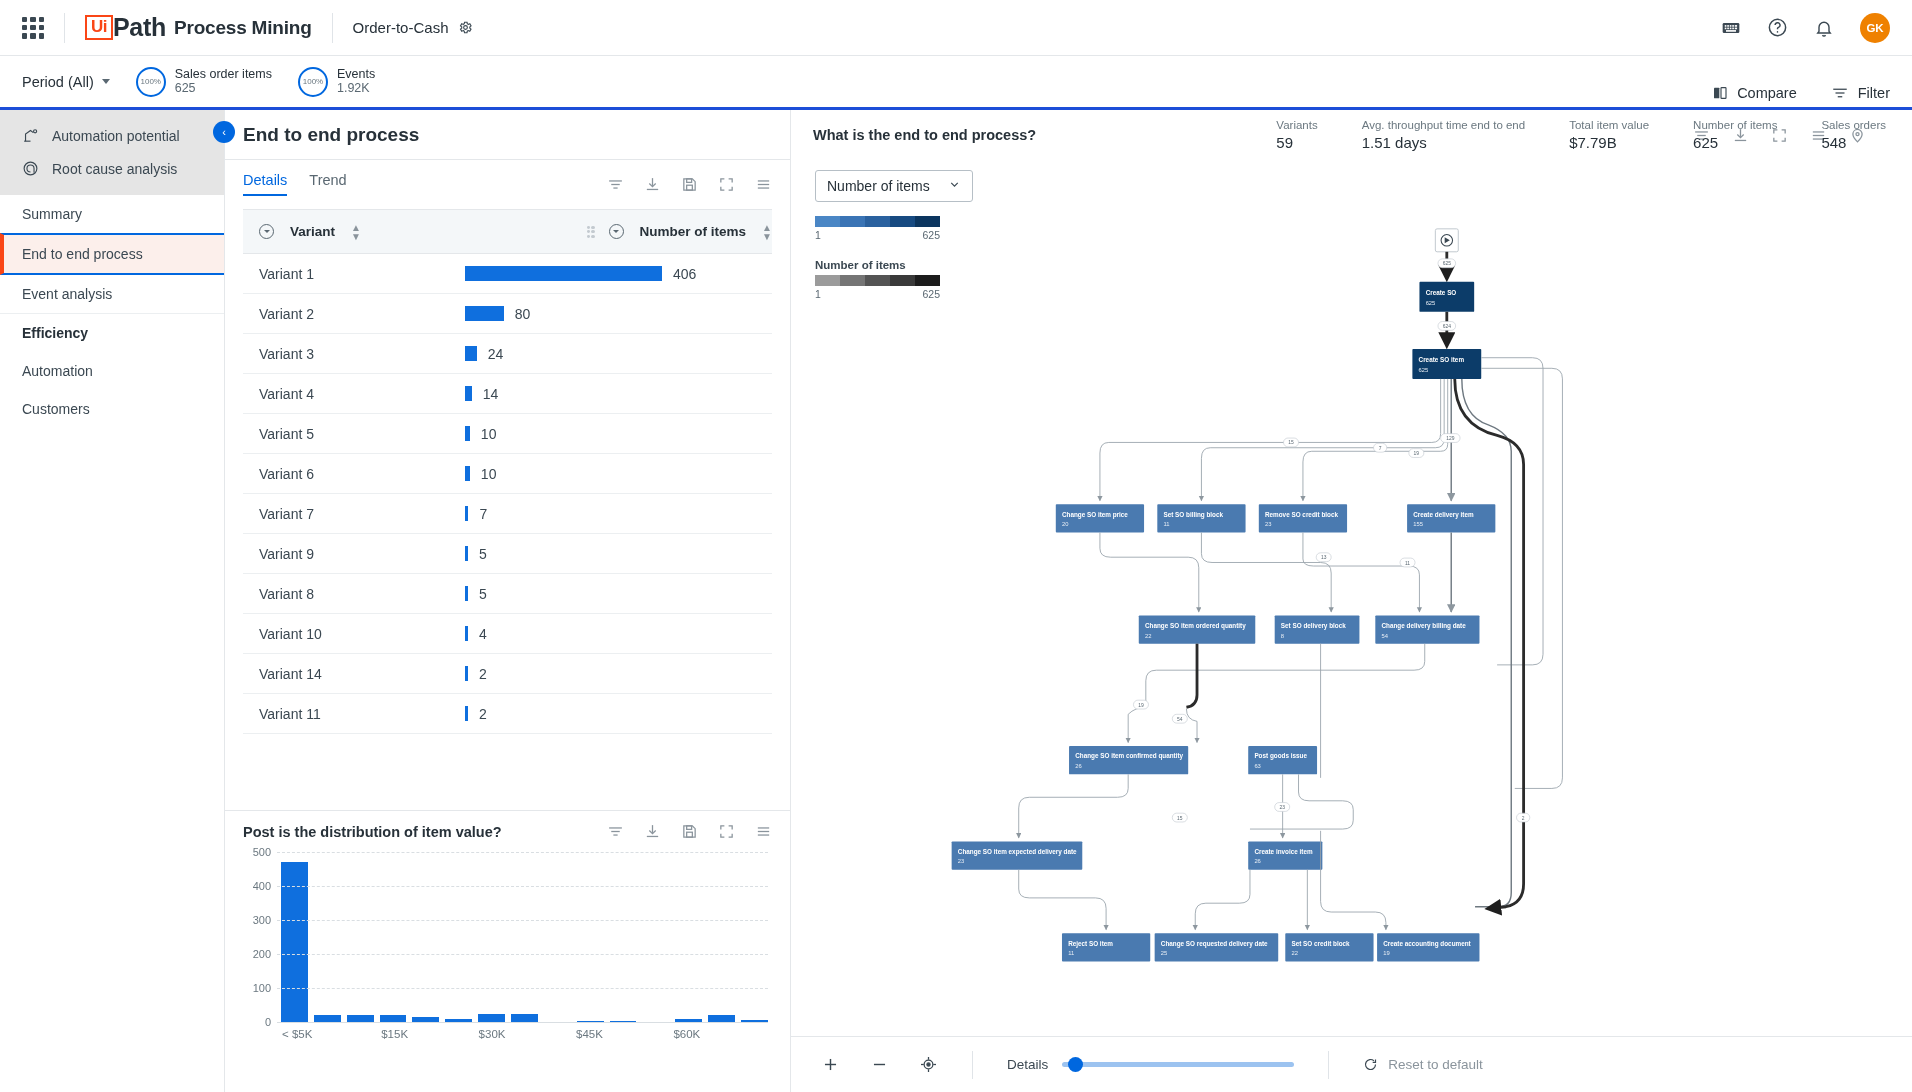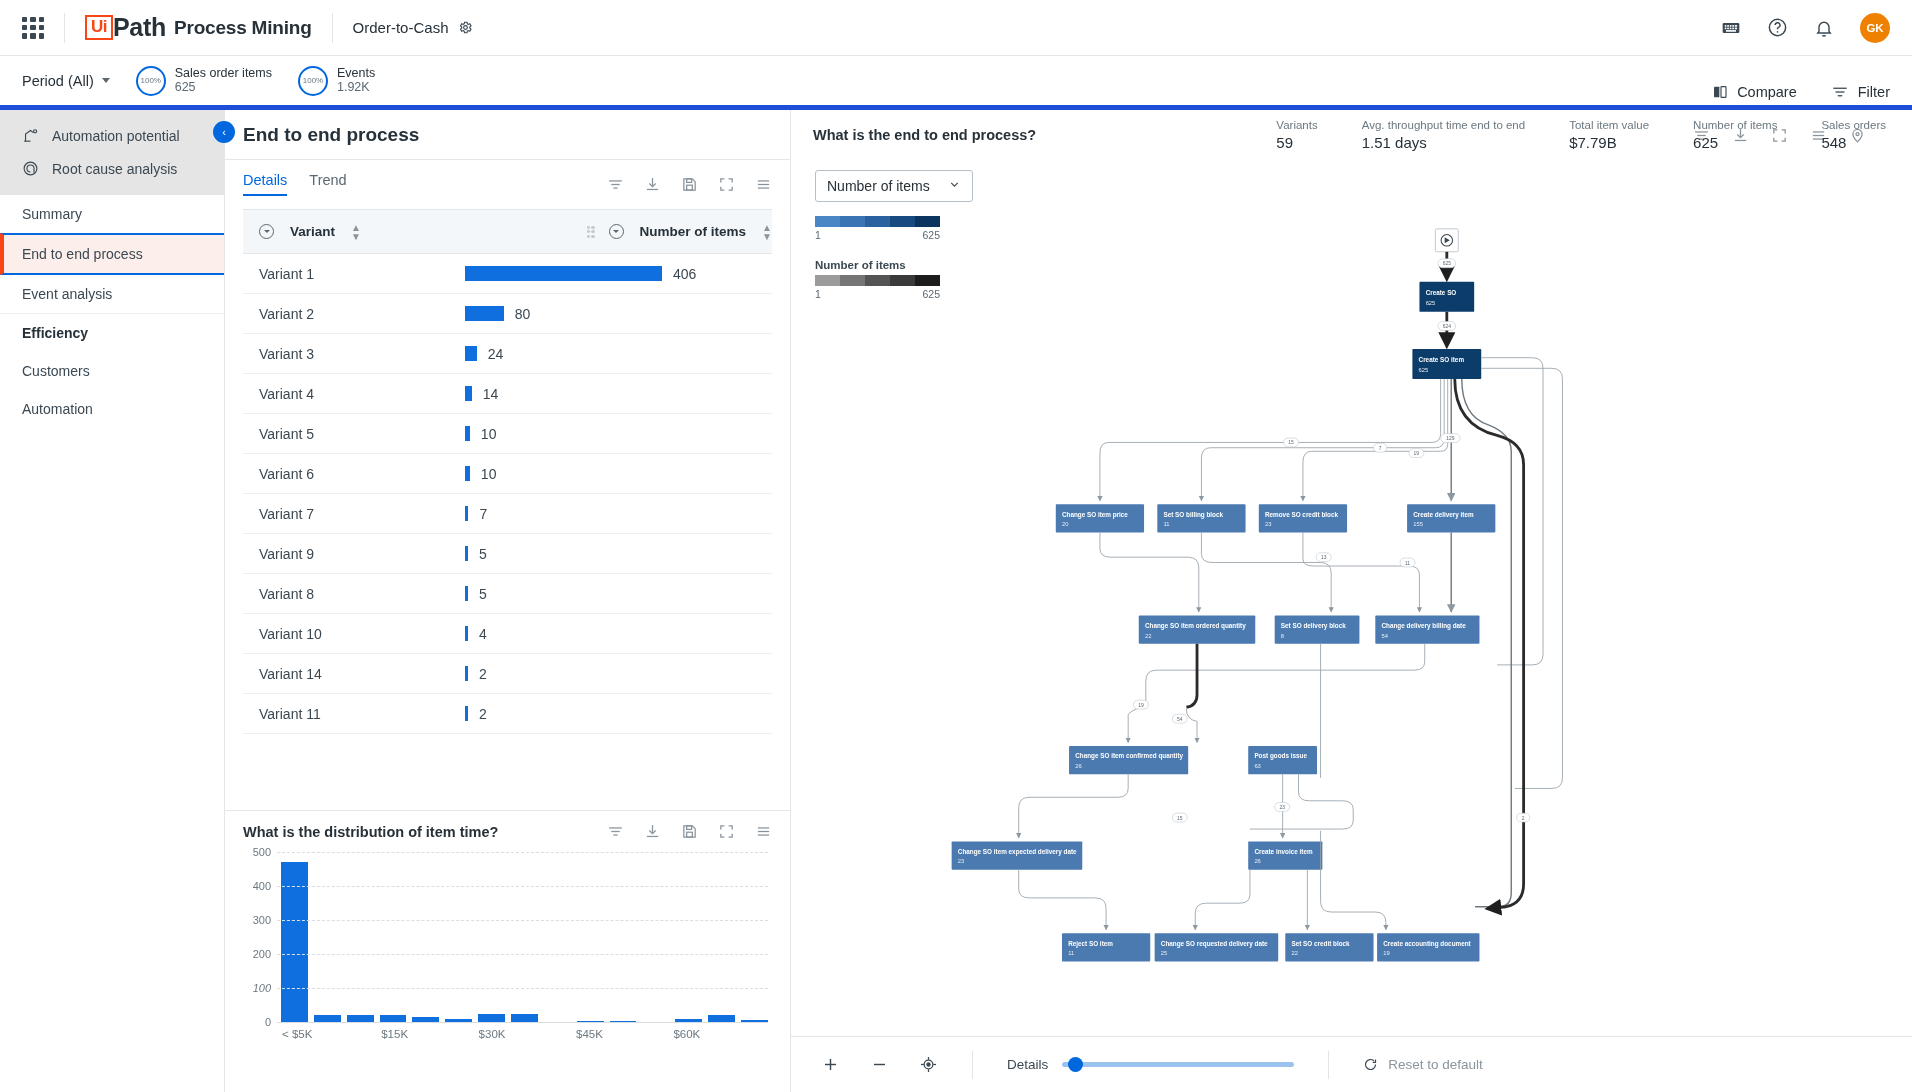--- a/index.html
+++ b/index.html
@@ -33,21 +33,21 @@
   .tb-right { margin-left:auto; display:flex; align-items:center; gap:26px; }
   .icn { color:#3b4852; display:flex; align-items:center; cursor:pointer;}
   .avatar {
     width:30px;height:30px;border-radius:50%;background:#ef8100;color:#fff;
     font-size:11.5px;font-weight:600;display:flex;align-items:center;justify-content:center;
     cursor:pointer;
   }
   
   .filterbar {
     height: 54px; display:flex; align-items:center; padding: 0 22px;
-    border-bottom: 5px solid #1d4ed8; gap: 26px;
+    border-bottom: 3px solid #1d4ed8; gap: 26px;
   }
   .period { display:flex;align-items:center;gap:8px;font-size:14.5px;color:#273139;cursor:pointer;}
   .caret { width:0;height:0;border-left:4.5px solid transparent;border-right:4.5px solid transparent;
            border-top:5px solid #5a6872; }
   .kpi-chip { display:flex; align-items:center; gap:9px; }
   .ring {
     width:30px;height:30px;border-radius:50%;border:2.5px solid #0067df;
     display:flex;align-items:center;justify-content:center;
     font-size:8px;color:#6b7880; font-weight:500;
   }
@@ -299,22 +299,22 @@
               <path d="M12 17a5 5 0 1 1 5-5v6"></path>
             </svg>
         </span>
         <span>Root cause analysis</span>
       </div>
     </div>
     <div class="sb-item plain">Summary</div>
     <div class="sb-item active">End to end process</div>
     <div class="sb-item plain">Event analysis</div>
     <div class="sb-item bold">Efficiency</div>
+    <div class="sb-item plain">Automation</div>
     <div class="sb-item plain">Customers</div>
-    <div class="sb-item plain">Automation</div>
   </div>
 
   <div class="main">
 
     <div class="left-pane">
       <div class="page-head">
         <div class="collapse-btn">‹</div>
         <div class="page-title">End to end process</div>
       </div>
 
@@ -473,21 +473,21 @@
                   <span class="vval">2</span>
                 </div>
               </div>
             </div>
 
         </div>
       </div>
 
       <div class="chart-card">
         <div class="card-head">
-          <div class="card-title">What is the distribution of item time?</div>
+          <div class="card-title">Post is the distribution of item value?</div>
           <div class="card-tools">
             <span class="icn">
                 <svg width="17" height="17" viewBox="0 0 24 24" stroke="currentColor" stroke-width="1.8">
                   <line x1="3" y1="7" x2="21" y2="7"></line>
                   <line x1="6" y1="12" x2="18" y2="12"></line>
                   <line x1="9" y1="17" x2="15" y2="17"></line>
                 </svg>
               </span>
             <span class="icn">
                 <svg width="17" height="17" viewBox="0 0 24 24" fill="none" stroke="currentColor" stroke-width="1.8">
@@ -514,21 +514,21 @@
                   <line x1="4" y1="12" x2="20" y2="12"></line>
                   <line x1="4" y1="17" x2="20" y2="17"></line>
                 </svg>
               </span>
           </div>
         </div>
         <div class="chart-wrap">
           <div class="plot" id="dist-plot">
             <div class="yaxis" id="dist-yaxis">
                 <div class="ytick" style="top: 170px;">0</div>
-                <div class="ytick" style="top: 136px; font-style: italic;">100</div>
+                <div class="ytick" style="top: 136px;">100</div>
                 <div class="ytick" style="top: 102px;">200</div>
                 <div class="ytick" style="top: 68px;">300</div>
                 <div class="ytick" style="top: 34px;">400</div>
                 <div class="ytick" style="top: 0px;">500</div>
               </div>
             <div class="bars" id="dist-bars" style="height: 170px; top: 0px; bottom: auto;">
                 <div class="bar" style="height: 159.8px;"></div>
                 <div class="bar" style="height: 7.48px;"></div>
                 <div class="bar" style="height: 7.14px;"></div>
                 <div class="bar" style="height: 7.14px;"></div>

